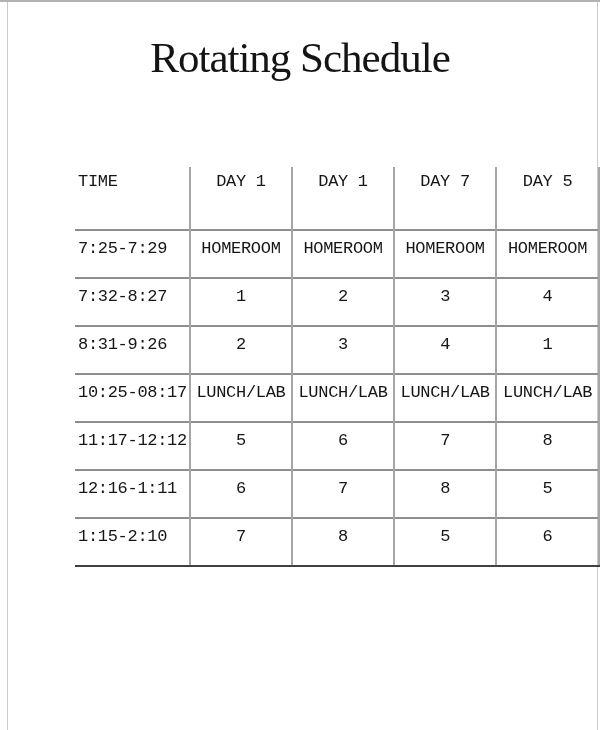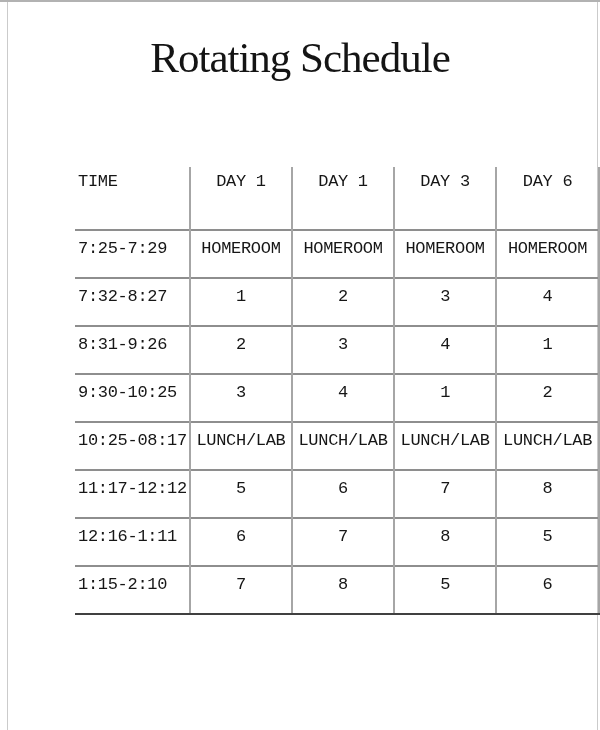--- a/index.html
+++ b/index.html
@@ -81,22 +81,22 @@
       <col class="c-day">
       <col class="c-day">
       <col class="c-day">
       <col class="c-day-last">
     </colgroup>
     <thead>
       <tr>
         <th class="time-col">TIME</th>
         <th class="day-col">DAY 1</th>
         <th class="day-col">DAY 1</th>
-        <th class="day-col">DAY 3</th>
-        <th class="day-col">DAY 6</th>
+        <th class="day-col">DAY 7</th>
+        <th class="day-col">DAY 5</th>
       </tr>
     </thead>
     <tbody>
       <tr>
         <td class="time-col">7:25-7:29</td>
         <td class="day-col">HOMEROOM</td>
         <td class="day-col">HOMEROOM</td>
         <td class="day-col">HOMEROOM</td>
         <td class="day-col">HOMEROOM</td>
       </tr>
@@ -106,27 +106,20 @@
         <td class="day-col">2</td>
         <td class="day-col">3</td>
         <td class="day-col">4</td>
       </tr>
       <tr>
         <td class="time-col">8:31-9:26</td>
         <td class="day-col">2</td>
         <td class="day-col">3</td>
         <td class="day-col">4</td>
         <td class="day-col">1</td>
-      </tr>
-      <tr>
-        <td class="time-col">9:30-10:25</td>
-        <td class="day-col">3</td>
-        <td class="day-col">4</td>
-        <td class="day-col">1</td>
-        <td class="day-col">2</td>
       </tr>
       <tr>
         <td class="time-col">10:25-08:17</td>
         <td class="day-col">LUNCH/LAB</td>
         <td class="day-col">LUNCH/LAB</td>
         <td class="day-col">LUNCH/LAB</td>
         <td class="day-col">LUNCH/LAB</td>
       </tr>
       <tr>
         <td class="time-col">11:17-12:12</td>

